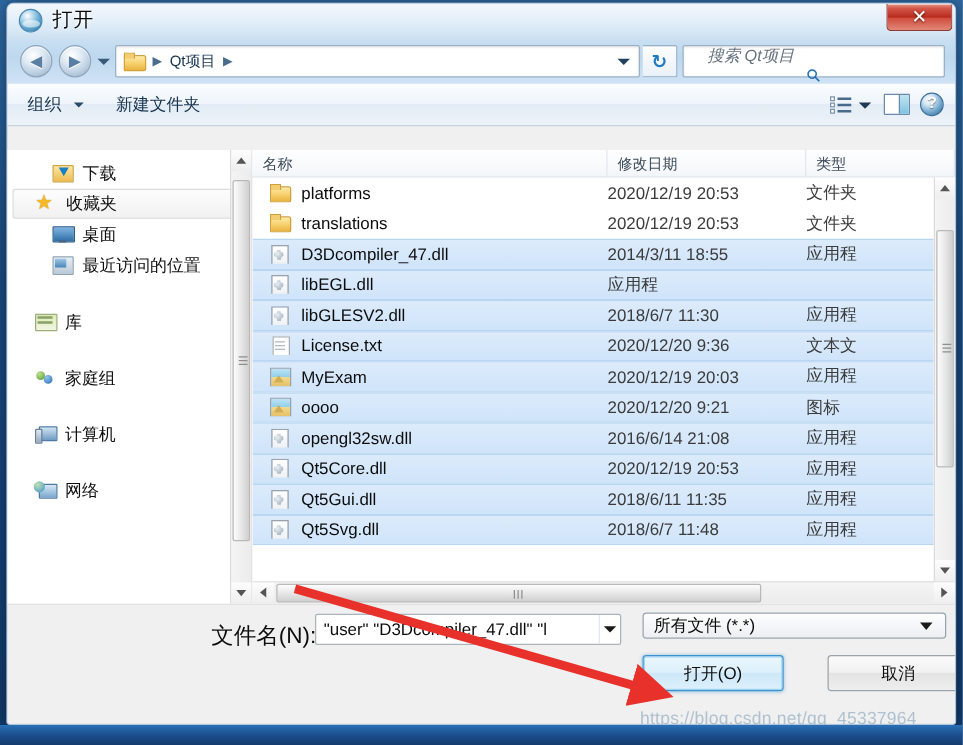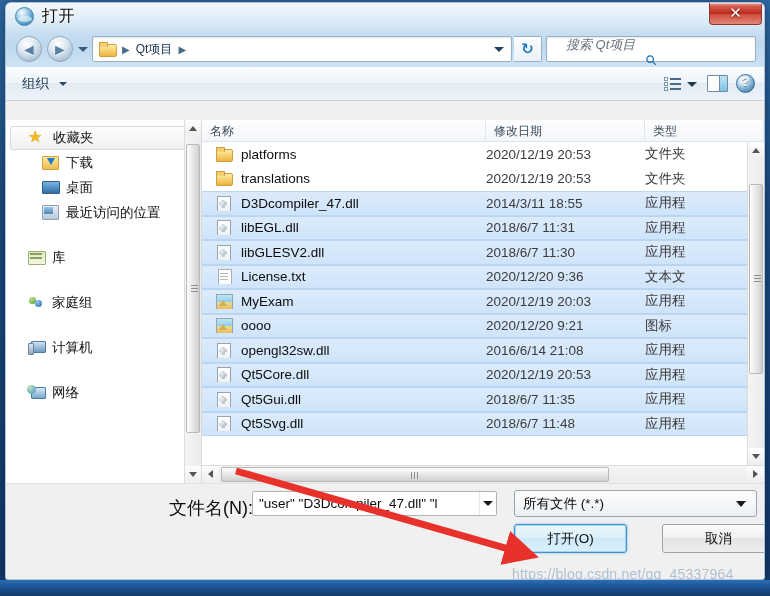--- a/index.html
+++ b/index.html
@@ -392,21 +392,21 @@
   }
   .fn-caret {
     width:17px; height:23px; position:relative; cursor:pointer; flex:none;
     border-left:1px solid #e4e8ec;
   }
   .fn-caret::after{
     content:"";position:absolute;left:3px;top:9px;
     border-left:5px solid transparent;border-right:5px solid transparent;border-top:5px solid #1a1a1a;
   }
   .filter-sel {
-    position:absolute; left:508px; top:6px; width:243px; height:27px;
+    position:absolute; left:508px; top:6px; width:243px; height:21px;
     background:linear-gradient(180deg,#fdfdfd,#eceff2);
     border:1px solid #9aa4ad; border-radius:3px; cursor:pointer;
     display:flex; align-items:center;
   }
   .filter-sel span { margin-left:8px; font-size:13.5px; color:#0c0c0c; }
   .filter-sel .c {
     margin-left:auto; margin-right:10px;
     border-left:5px solid transparent;border-right:5px solid transparent;border-top:6px solid #1a1a1a;
   }
   .btn {
@@ -478,20 +478,23 @@
         <div class="searchbox">
           <input type="text" placeholder="搜索 Qt项目" style="">
           <div class="search-ico">⚲</div>
         </div>
       </div>
 
       <div class="toolbar">
         <div class="tb-item">
           <span>组织</span>
           <span class="c"></span>
+        </div>
+        <div class="tb-item">
+          <span>新建文件夹</span>
         </div>
         <div class="tb-right">
           <div class="view-ico">
             <div class="bar"></div>
               <div class="bar"></div>
               <div class="bar"></div>
             <div class="dot"></div>
               <div class="dot"></div>
               <div class="dot"></div>
           </div>
@@ -500,27 +503,27 @@
           <div class="help-ico"></div>
         </div>
       </div>
     </div>
 
     <div class="body-area">
 
       <div class="sidebar">
         <div style="height:6px"></div>
 
+        <div class="sb-item child">
+          <span class="sb-ico ico-dl"></span>
+          <span>下载</span>
+        </div>
         <div class="sb-item sel">
           <span class="sb-ico ico-star"></span>
           <span>收藏夹</span>
-        </div>
-        <div class="sb-item child">
-          <span class="sb-ico ico-dl"></span>
-          <span>下载</span>
         </div>
         <div class="sb-item child">
           <span class="sb-ico ico-desk"></span>
           <span>桌面</span>
         </div>
         <div class="sb-item child">
           <span class="sb-ico ico-recent"></span>
           <span>最近访问的位置</span>
         </div>
 
@@ -590,21 +593,20 @@
                 <span>D3Dcompiler_47.dll</span>
               </div>
               <div class="r-date">2014/3/11 18:55</div>
               <div class="r-type">应用程</div>
             </div>
             <div class="row sel">
               <div class="r-name">
                 <span class="f-ico ft-dll"></span>
                 <span>libEGL.dll</span>
               </div>
-              <div class="r-date">2018/6/7 11:31</div>
               <div class="r-type">应用程</div>
             </div>
             <div class="row sel">
               <div class="r-name">
                 <span class="f-ico ft-dll"></span>
                 <span>libGLESV2.dll</span>
               </div>
               <div class="r-date">2018/6/7 11:30</div>
               <div class="r-type">应用程</div>
             </div>
@@ -646,21 +648,21 @@
                 <span>Qt5Core.dll</span>
               </div>
               <div class="r-date">2020/12/19 20:53</div>
               <div class="r-type">应用程</div>
             </div>
             <div class="row sel">
               <div class="r-name">
                 <span class="f-ico ft-dll"></span>
                 <span>Qt5Gui.dll</span>
               </div>
-              <div class="r-date">2018/6/7 11:35</div>
+              <div class="r-date">2018/6/11 11:35</div>
               <div class="r-type">应用程</div>
             </div>
             <div class="row sel">
               <div class="r-name">
                 <span class="f-ico ft-dll"></span>
                 <span>Qt5Svg.dll</span>
               </div>
               <div class="r-date">2018/6/7 11:48</div>
               <div class="r-type">应用程</div>
             </div>

